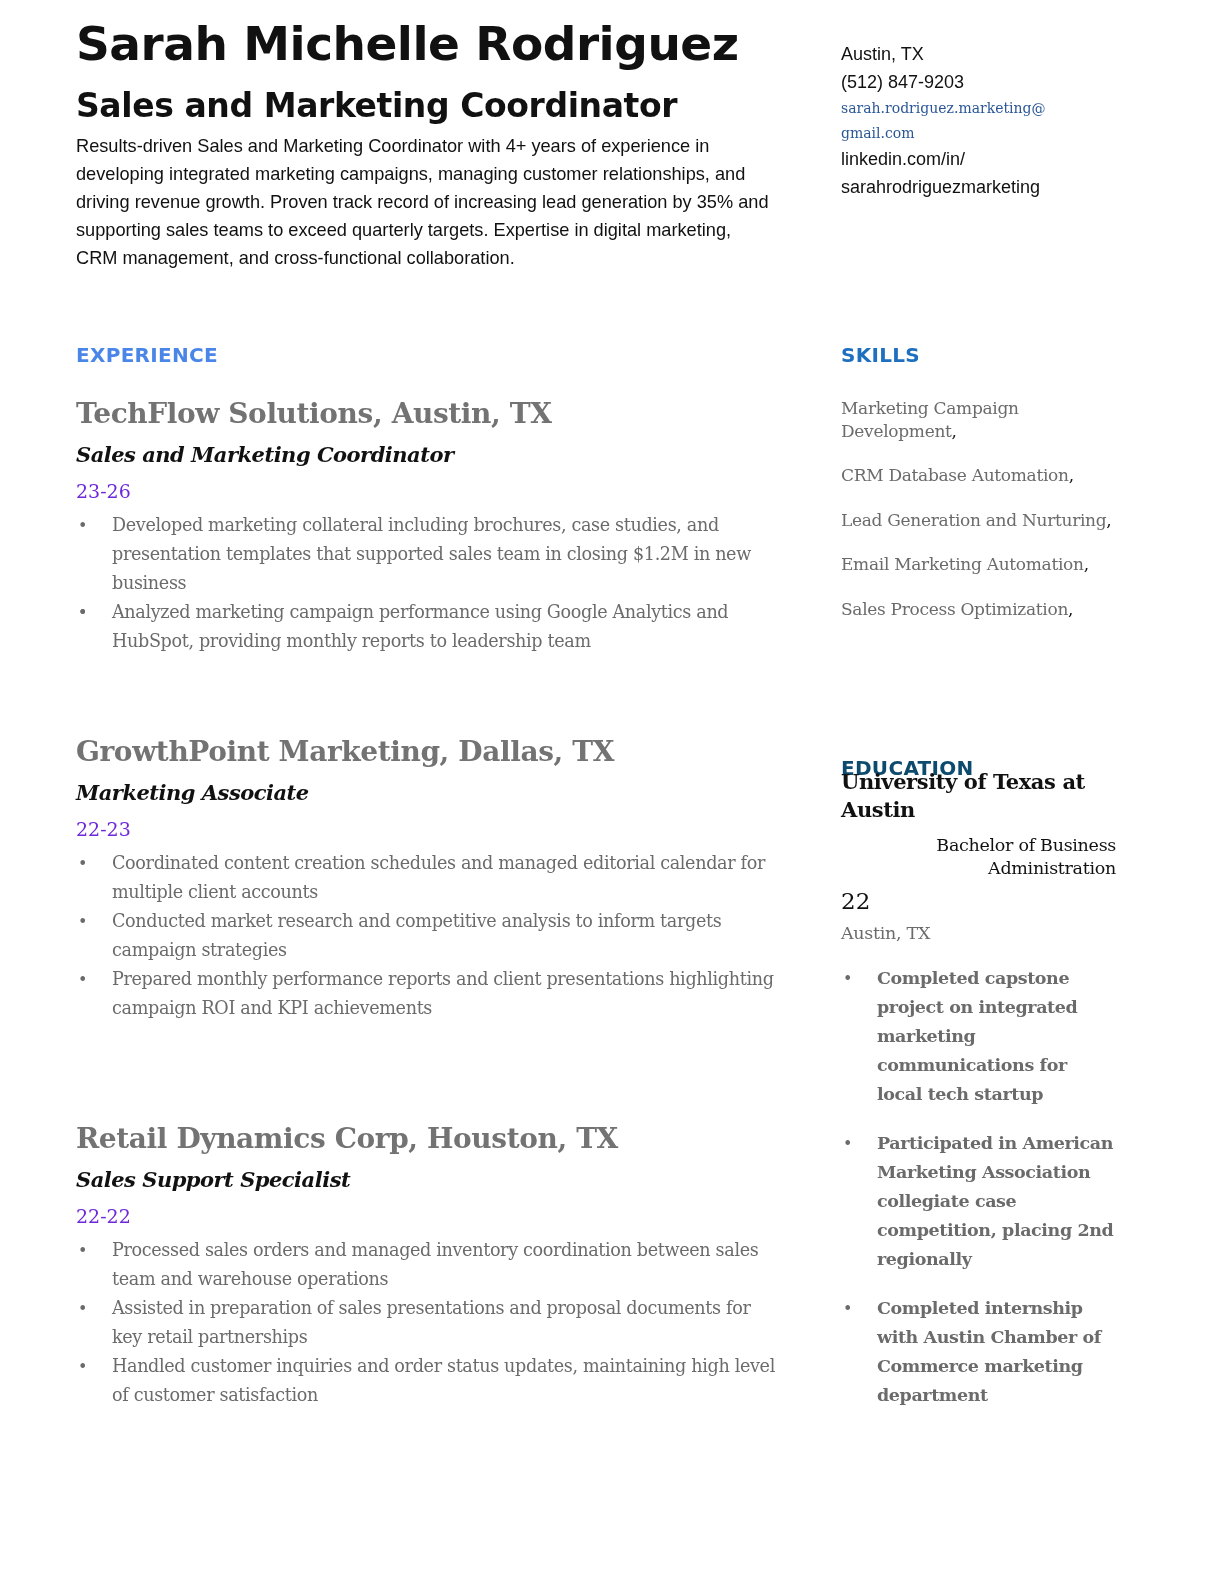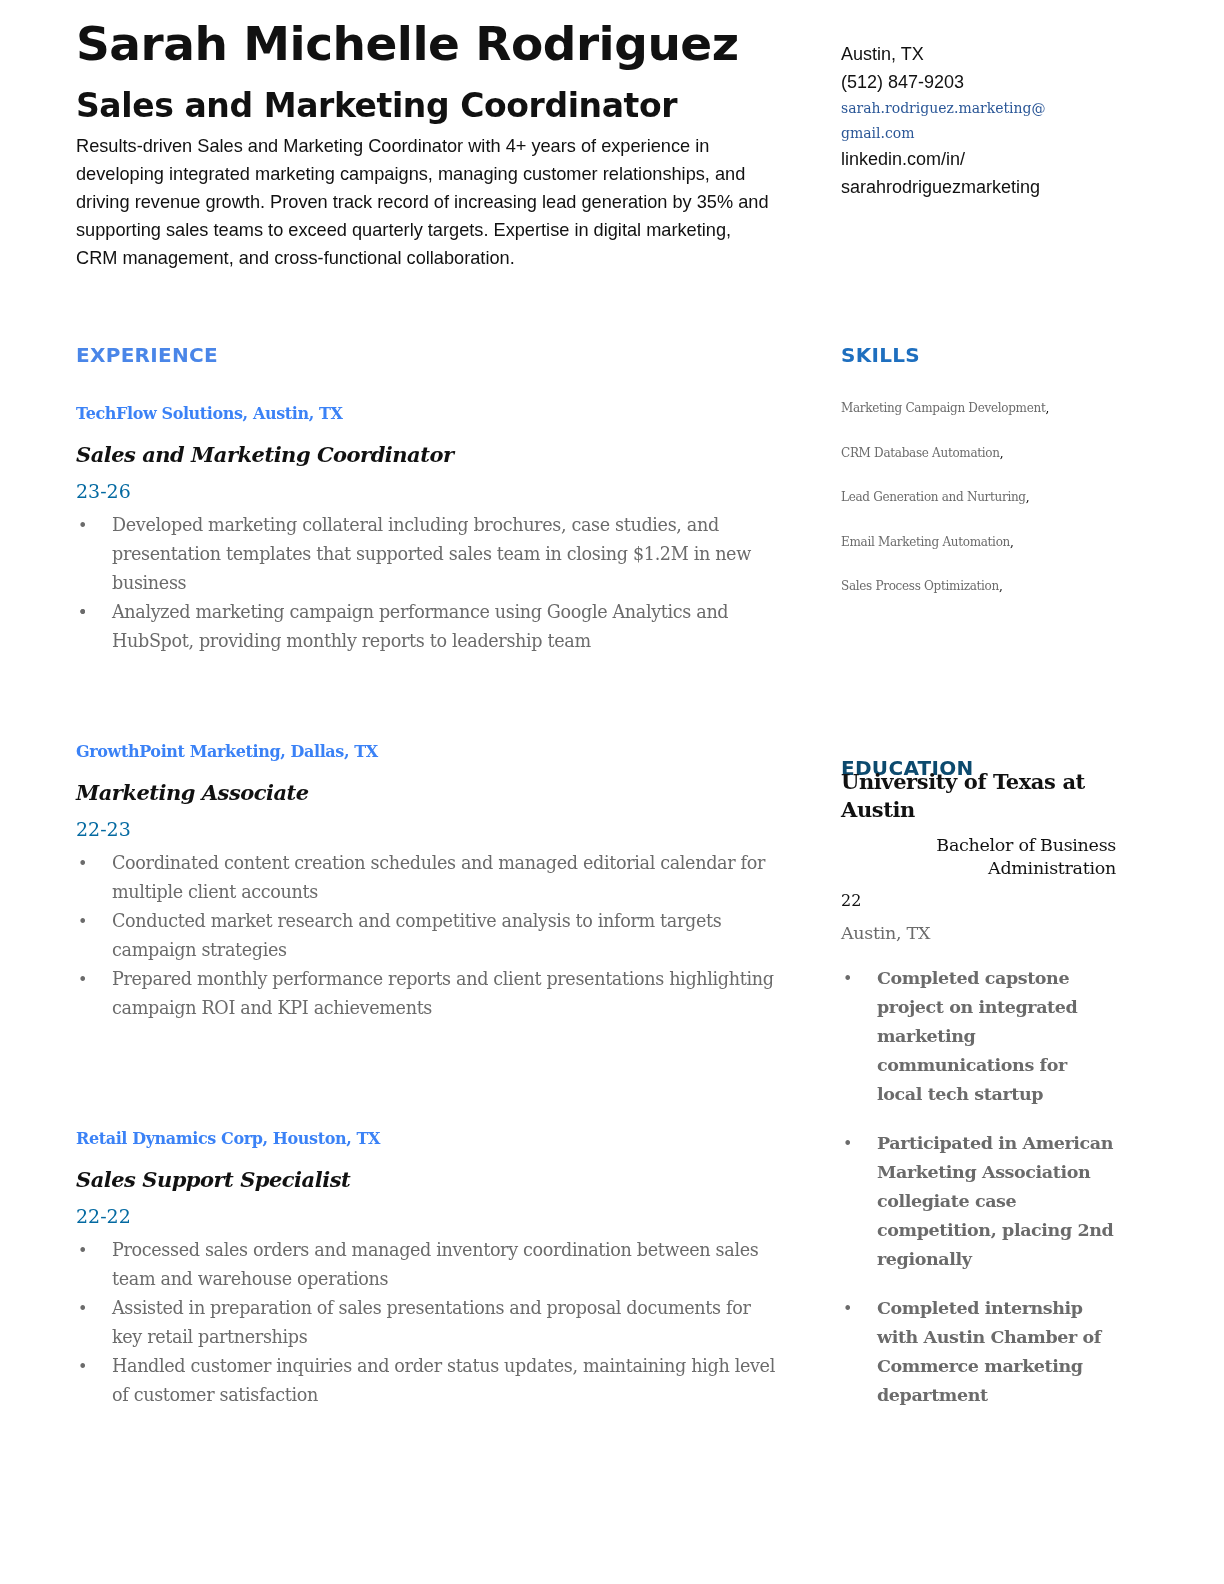--- a/index.html
+++ b/index.html
@@ -42,60 +42,60 @@
       font-weight: bold; font-size: 20px; letter-spacing: 0.3px;
     }
     .sec-exp { left: 76px; top: 343px; color: #4a86e8; }
     .sec-skills { left: 841px; top: 343px; color: #1e6fbf; }
     .sec-edu { left: 841px; top: 756px; color: #0c4a6e; }
 
     
     .job { position: absolute; left: 76px; width: 700px; }
     .job .company {
       font-family: "DejaVu Serif", serif; font-weight: bold;
-      font-size: 16px; line-height: 28px; color: #3b82f6; letter-spacing: -0.4px;
+      font-size: 28px; line-height: 28px; color: #737373; letter-spacing: -0.4px;
     }
     .job .role {
       font-family: "DejaVu Serif", serif; font-style: italic; font-weight: bold;
       font-size: 21px; line-height: 28px; color: #111; margin-top: 13px; letter-spacing: -0.5px;
     }
     .job .dates {
       font-family: "DejaVu Serif", serif; font-size: 19px; line-height: 26px;
-      color: #0369a1; margin-top: 9px;
+      color: #6d28d9; margin-top: 9px;
     }
     .job ul { list-style: none; margin-top: 7px; }
     .job li {
       position: relative; padding-left: 36px;
       font-family: "DejaVu Serif", serif; font-size: 17.6px;
       line-height: 29px; color: #6b6b6b; letter-spacing: -0.35px;
     }
     .job li .bullet {
       position: absolute; left: 2px; top: 0; color: #6b6b6b; font-size: 16px;
     }
 
     
     .skills { position: absolute; left: 841px; top: 397px; width: 275px; }
     .skill {
-      font-family: "DejaVu Serif", serif; font-size: 12px; line-height: 22.5px;
+      font-family: "DejaVu Serif", serif; font-size: 17px; line-height: 22.5px;
       color: #6b6b6b; margin-bottom: 22px; letter-spacing: -0.3px;
     }
     .skill .comma { color: #111; }
 
     
     .edu { position: absolute; left: 841px; top: 768px; width: 275px; }
     .edu .school {
       font-family: "DejaVu Serif", serif; font-weight: bold; font-size: 21px;
       line-height: 28px; color: #111; letter-spacing: -0.4px;
     }
     .edu .degree {
       font-family: "DejaVu Serif", serif; font-size: 17.5px; line-height: 22.5px;
       color: #111; margin-top: 10px; letter-spacing: -0.3px; text-align: right;
     }
     .edu .year {
-      font-family: "DejaVu Serif", serif; font-size: 16px; line-height: 26px;
+      font-family: "DejaVu Serif", serif; font-size: 23px; line-height: 26px;
       color: #111; margin-top: 9px;
     }
     .edu .loc {
       font-family: "DejaVu Serif", serif; font-size: 17.5px; line-height: 26px;
       color: #6b6b6b; margin-top: 6px; letter-spacing: -0.3px;
     }
     .edu ul { list-style: none; margin-top: 18px; }
     .edu li {
       position: relative; padding-left: 36px;
       font-family: "DejaVu Serif", serif; font-weight: bold; font-size: 17.5px;

